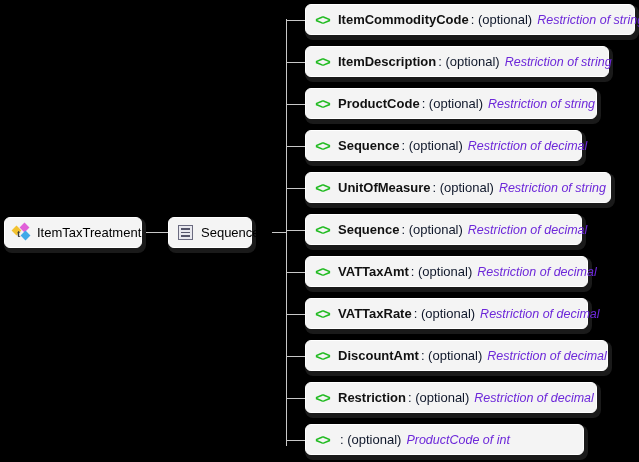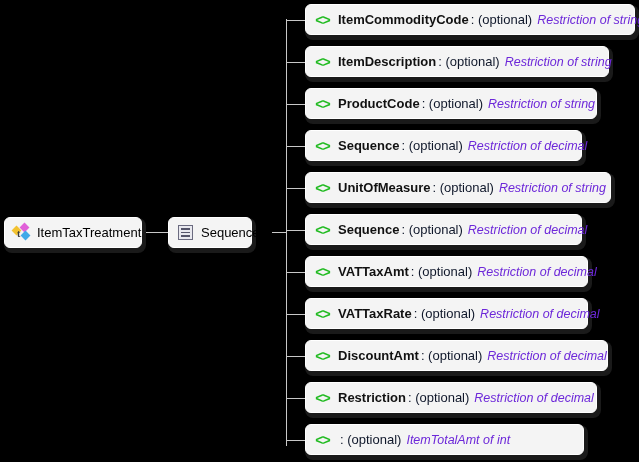--- a/index.html
+++ b/index.html
@@ -194,21 +194,21 @@
         </span>
         <span class="ename">Restriction</span>
         <span class="eopt" style="margin-left: 2px;">: (optional)</span>
         <span class="etype">Restriction of decimal</span>
       </div>
       <div class="node" style="left: 305px; top: 424px; width: 279px;">
         <span class="ico">
           <span class="glyph-lt">&lt;&gt;</span>
         </span>
         <span class="eopt" style="margin-left: 2px;">: (optional)</span>
-        <span class="etype">ItemTotalAmt of int</span>
+        <span class="etype">ProductCode of int</span>
       </div>
     </div>
 <div class="conn h" style="left: 286px; top: 20px; width: 19px;"></div>
     <div class="conn h" style="left: 286px; top: 62px; width: 19px;"></div>
     <div class="conn h" style="left: 286px; top: 104px; width: 19px;"></div>
     <div class="conn h" style="left: 286px; top: 146px; width: 19px;"></div>
     <div class="conn h" style="left: 286px; top: 188px; width: 19px;"></div>
     <div class="conn h" style="left: 286px; top: 230px; width: 19px;"></div>
     <div class="conn h" style="left: 286px; top: 272px; width: 19px;"></div>
     <div class="conn h" style="left: 286px; top: 314px; width: 19px;"></div>

